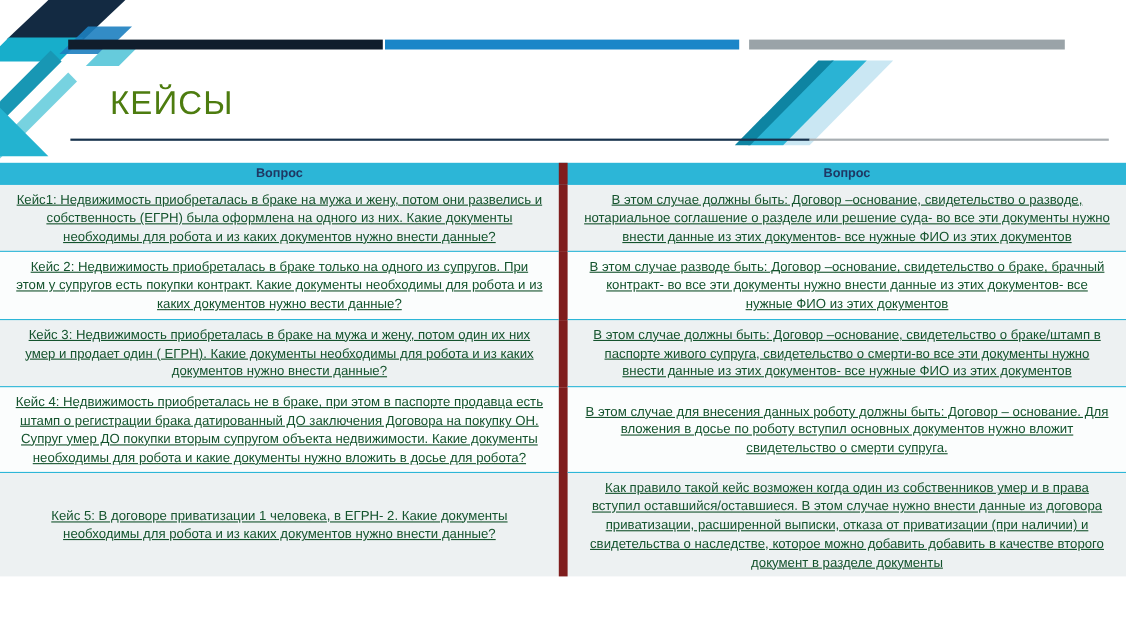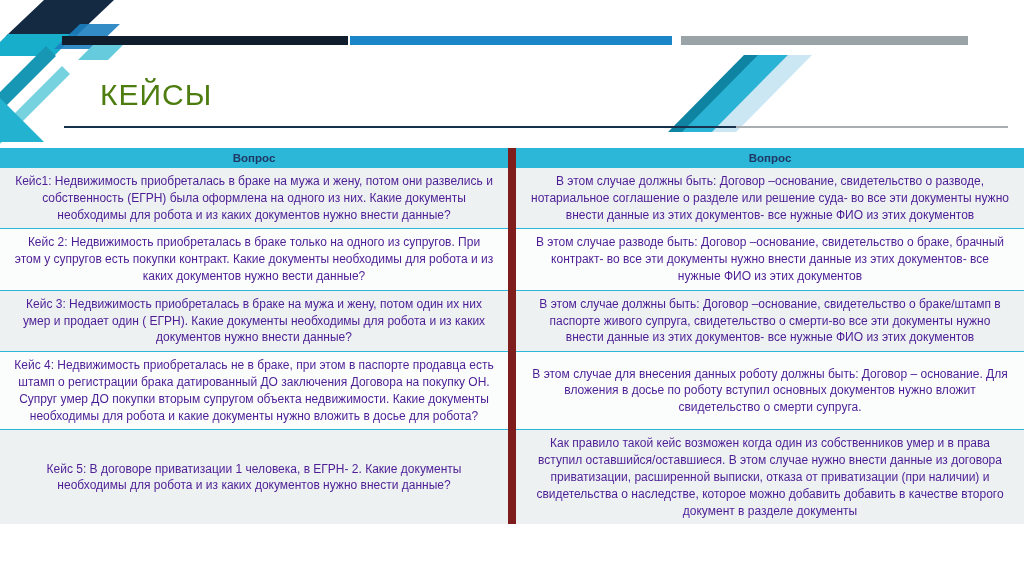--- a/index.html
+++ b/index.html
@@ -48,25 +48,26 @@
     color: #1f3864;
     font-size: 11.5px;
     font-weight: 700;
     height: 17px;
     padding: 1px 4px;
     text-align: center;
   }
   table.cases td {
     font-size: 12px;
     line-height: 1.4;
-    color: #4c1d95;
+    color: #14532d;
     text-align: center;
     vertical-align: middle;
     padding: 5px 14px;
     border-top: 1px solid #2cb6d7;
+    text-decoration: underline;
   }
   table.cases th:first-child,
   table.cases td:first-child { border-right: 8px solid #7f1d1d; }
   table.cases tr:nth-child(odd)  td { background: #edf1f2; }
   table.cases tr:nth-child(even) td { background: #fbfdfd; }
 </style>
 </head>
 <body>
 
 <div class="slide">

